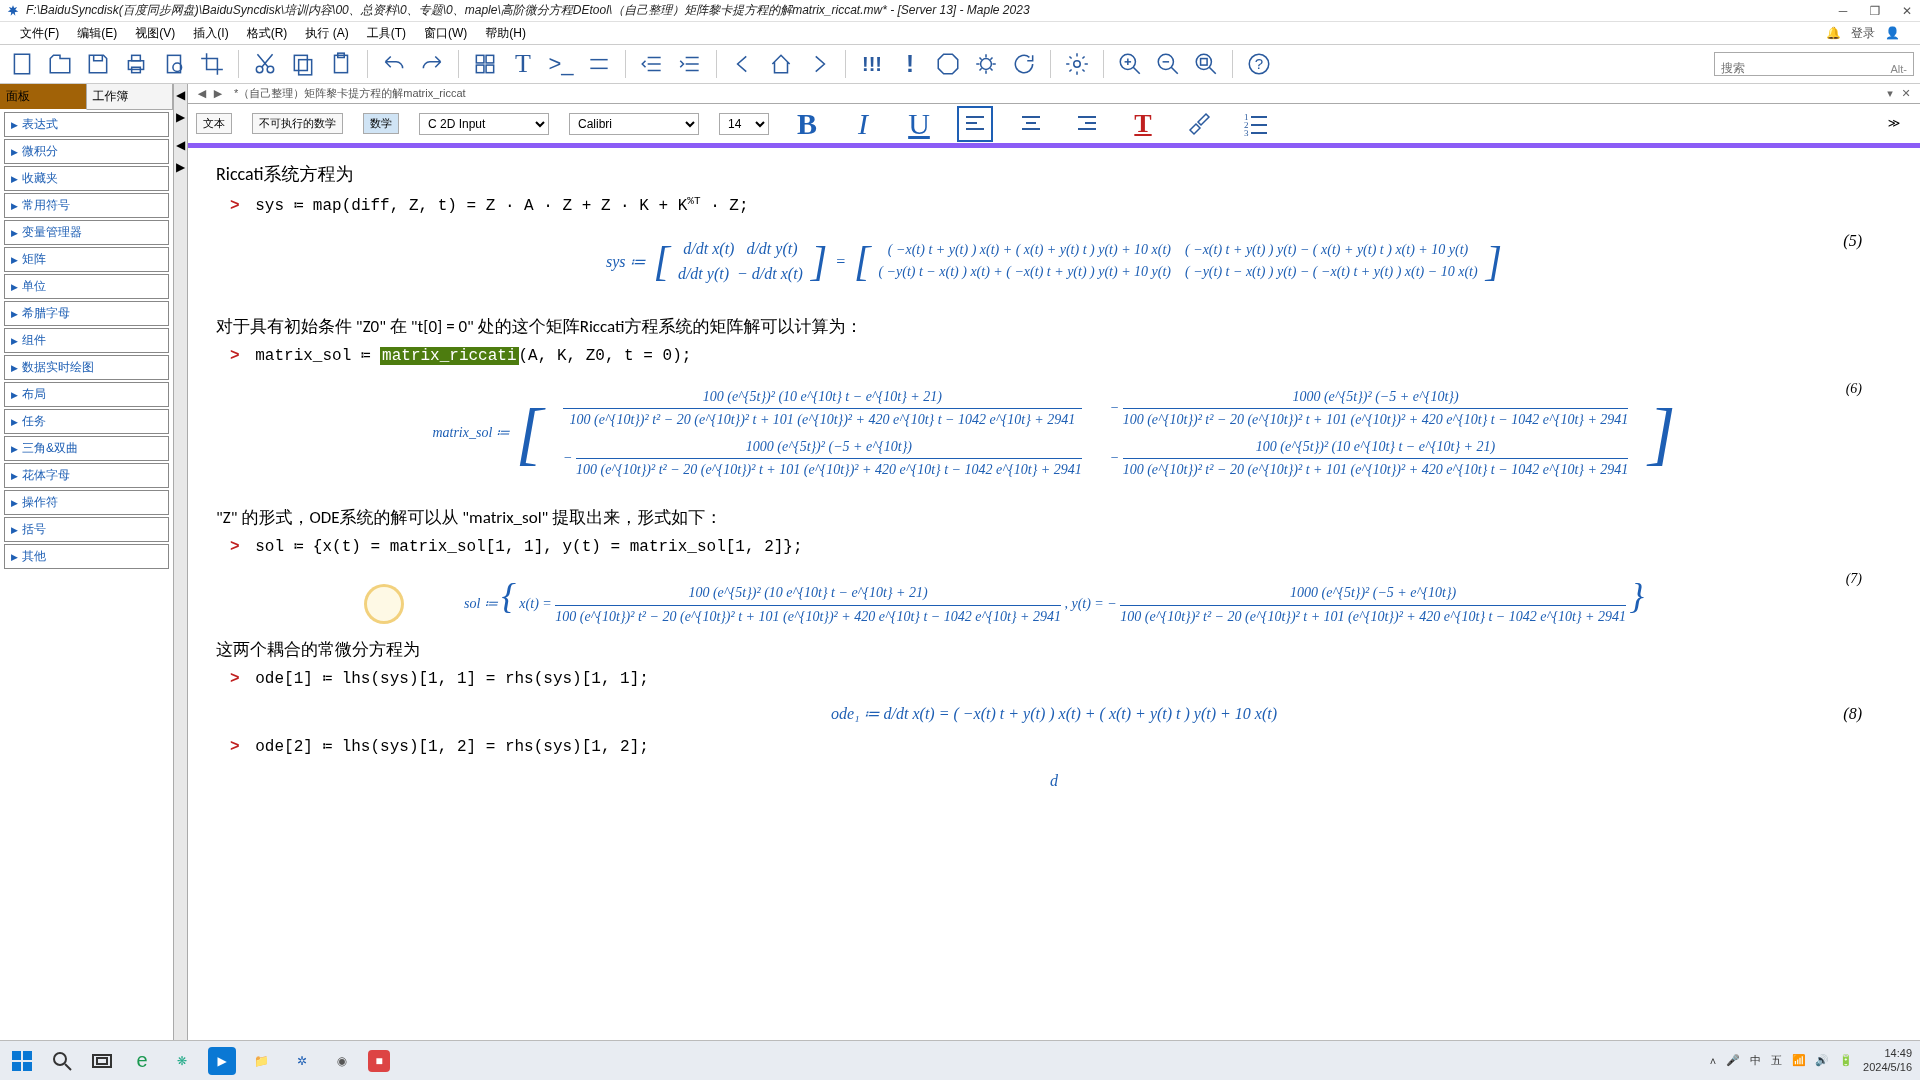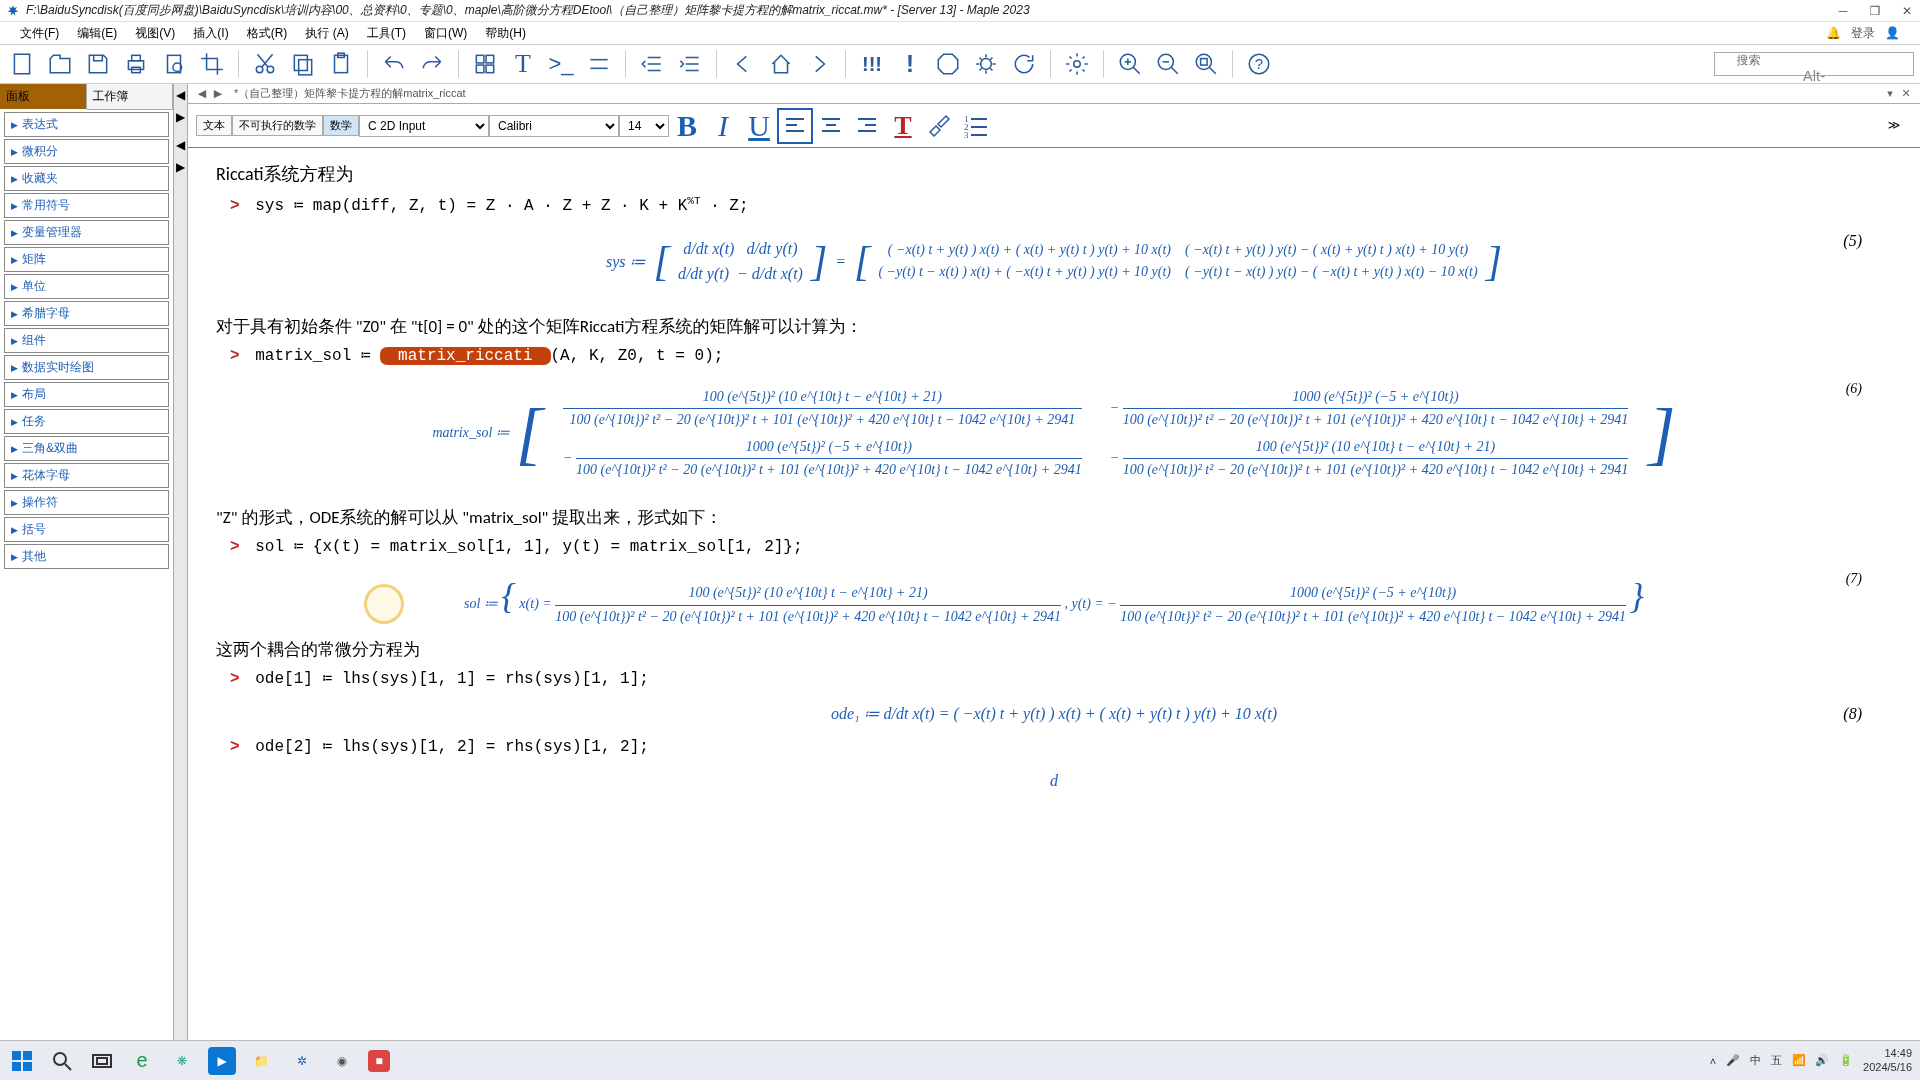--- a/index.html
+++ b/index.html
@@ -9,51 +9,51 @@
 .titlebar .title { flex: 1; font-size: 12px; color: #222; font-style: italic; }
 .winbtns { display: flex; gap: 18px; }
 .winbtn { width: 14px; height: 14px; cursor: pointer; display: flex; align-items: center; justify-content: center; color: #555; }
 .menubar { height: 22px; display: flex; align-items: center; padding: 0 12px; gap: 2px; }
 .menubar .mitem { padding: 2px 8px; cursor: pointer; font-size: 12px; }
 .menubar .right { margin-left: auto; display: flex; align-items: center; gap: 10px; padding-right: 8px; color: #555; }
 .toolbar { height: 40px; border-top: 1px solid #ccc; border-bottom: 1px solid #ccc; display: flex; align-items: center; padding: 0 6px; gap: 6px; }
 .tbtn { width: 32px; height: 32px; display: flex; align-items: center; justify-content: center; cursor: pointer; color: #2a5a9e; }
 .tbtn svg { width: 26px; height: 26px; stroke: #2a5a9e; stroke-width: 1.4; fill: none; }
 .tsep { width: 1px; height: 28px; background: #ccc; margin: 0 4px; }
-.search { margin-left: auto; width: 200px; height: 24px; border: 1px solid #aaa; display: flex; align-items: center; padding: 0 6px; flex-direction: column; }
+.search { margin-left: auto; width: 200px; height: 24px; border: 1px solid #aaa; display: flex; align-items: flex-end; padding: 0 6px; }
 .search input { border: none; outline: none; flex: 1; font-size: 12px; }
-.search .hint { color: #888; font-size: 15px; }
+.search .hint { color: #888; font-size: 11px; }
 .main { display: flex; height: calc(100% - 124px); }
 .sidebar { width: 174px; border-right: 1px solid #aaa; display: flex; flex-direction: column; }
 .sidetabs { display: flex; border-bottom: 1px solid #aaa; }
 .sidetab { flex: 1; padding: 4px 6px; font-size: 12px; cursor: pointer; border-right: 1px solid #aaa; background: #f4f4f4; }
 .sidetab.active { background: #a16207; border-bottom: 1px solid #fff; margin-bottom: -1px; }
 .paletteitem { border: 1px solid #888; margin: 2px 4px; padding: 3px 6px; font-size: 12px; cursor: pointer; display: flex; align-items: center; color: #1e5fb4; }
 .paletteitem .tri { margin-right: 4px; font-size: 9px; color: #1e5fb4; }
 .collapsebar { width: 14px; background: #e8e8e8; border-right: 1px solid #aaa; display: flex; flex-direction: column; align-items: center; padding-top: 4px; gap: 8px; cursor: pointer; }
 .doc { flex: 1; display: flex; flex-direction: column; overflow: hidden; }
 .doctabs { height: 20px; border-bottom: 1px solid #aaa; display: flex; align-items: center; padding: 0 6px; font-size: 11px; }
 .doctabs .navbtn { width: 16px; text-align: center; cursor: pointer; color: #666; }
 .doctabs .tabname { color: #555; margin-left: 8px; }
-.fmtbar { height: 44px; border-bottom: 1px solid #8b5cf6; display: flex; align-items: center; padding: 0 8px; gap: 0; }
+.fmtbar { height: 44px; border-bottom: 5px solid #8b5cf6; display: flex; align-items: center; padding: 0 8px; gap: 20px; }
 .fmtbtn { padding: 2px 6px; border: 1px solid #aaa; font-size: 11px; cursor: pointer; background: #f8f8f8; }
 .fmtbtn.active { background: #d0e4f5; }
 .fmtsel { height: 22px; border: 1px solid #aaa; padding: 0 4px; font-size: 12px; background: #fff; }
 .stylebtn { width: 36px; height: 36px; display: flex; align-items: center; justify-content: center; cursor: pointer; font-family: "Times New Roman", serif; }
 .stylebtn.bold { font-size: 30px; font-weight: bold; color: #1e5fb4; }
 .stylebtn.italic { font-size: 30px; font-style: italic; color: #1e5fb4; }
 .stylebtn.under { font-size: 30px; text-decoration: underline; color: #1e5fb4; }
 .alignbox { border: 2px solid #1e5fb4; padding: 2px; }
 .content { flex: 1; overflow: auto; padding: 12px 28px; font-family: Calibri, serif; font-size: 16px; line-height: 1.6; position: relative; }
 .mathline { margin: 4px 14px; font-family: Liberation Mono, monospace; }
 .prompt { color: #c02020; font-weight: bold; margin-right: 6px; }
 .eqnum { position: absolute; right: 30px; color: #000; }
 .result { color: #1e5fb4; font-style: italic; font-family: "Times New Roman", serif; }
 .centered { text-align: center; margin: 8px 0; position: relative; }
-.hl { background: #c2410c; color: #fff; padding: 0 18px; border-radius: 7px; }
+.hl { background: #4d7c0f; color: #fff; padding: 0 2px; }
 .taskbar { height: 40px; background: #e8ecf2; border-top: 1px solid #bbb; display: flex; align-items: center; padding: 0 8px; gap: 12px; position: fixed; bottom: 0; left: 0; right: 0; }
 .taskicon { width: 28px; height: 28px; display: flex; align-items: center; justify-content: center; cursor: pointer; }
 .taskright { margin-left: auto; display: flex; align-items: center; gap: 10px; font-size: 11px; color: #333; }
 .clock { text-align: right; line-height: 1.2; }
 .cursormark { position: absolute; width: 40px; height: 40px; border: 3px solid rgba(240,200,100,0.8); border-radius: 50%; background: rgba(250,230,150,0.25); pointer-events: none; }
 </style>
 </head>
 <body>
 
 <div class="titlebar">

